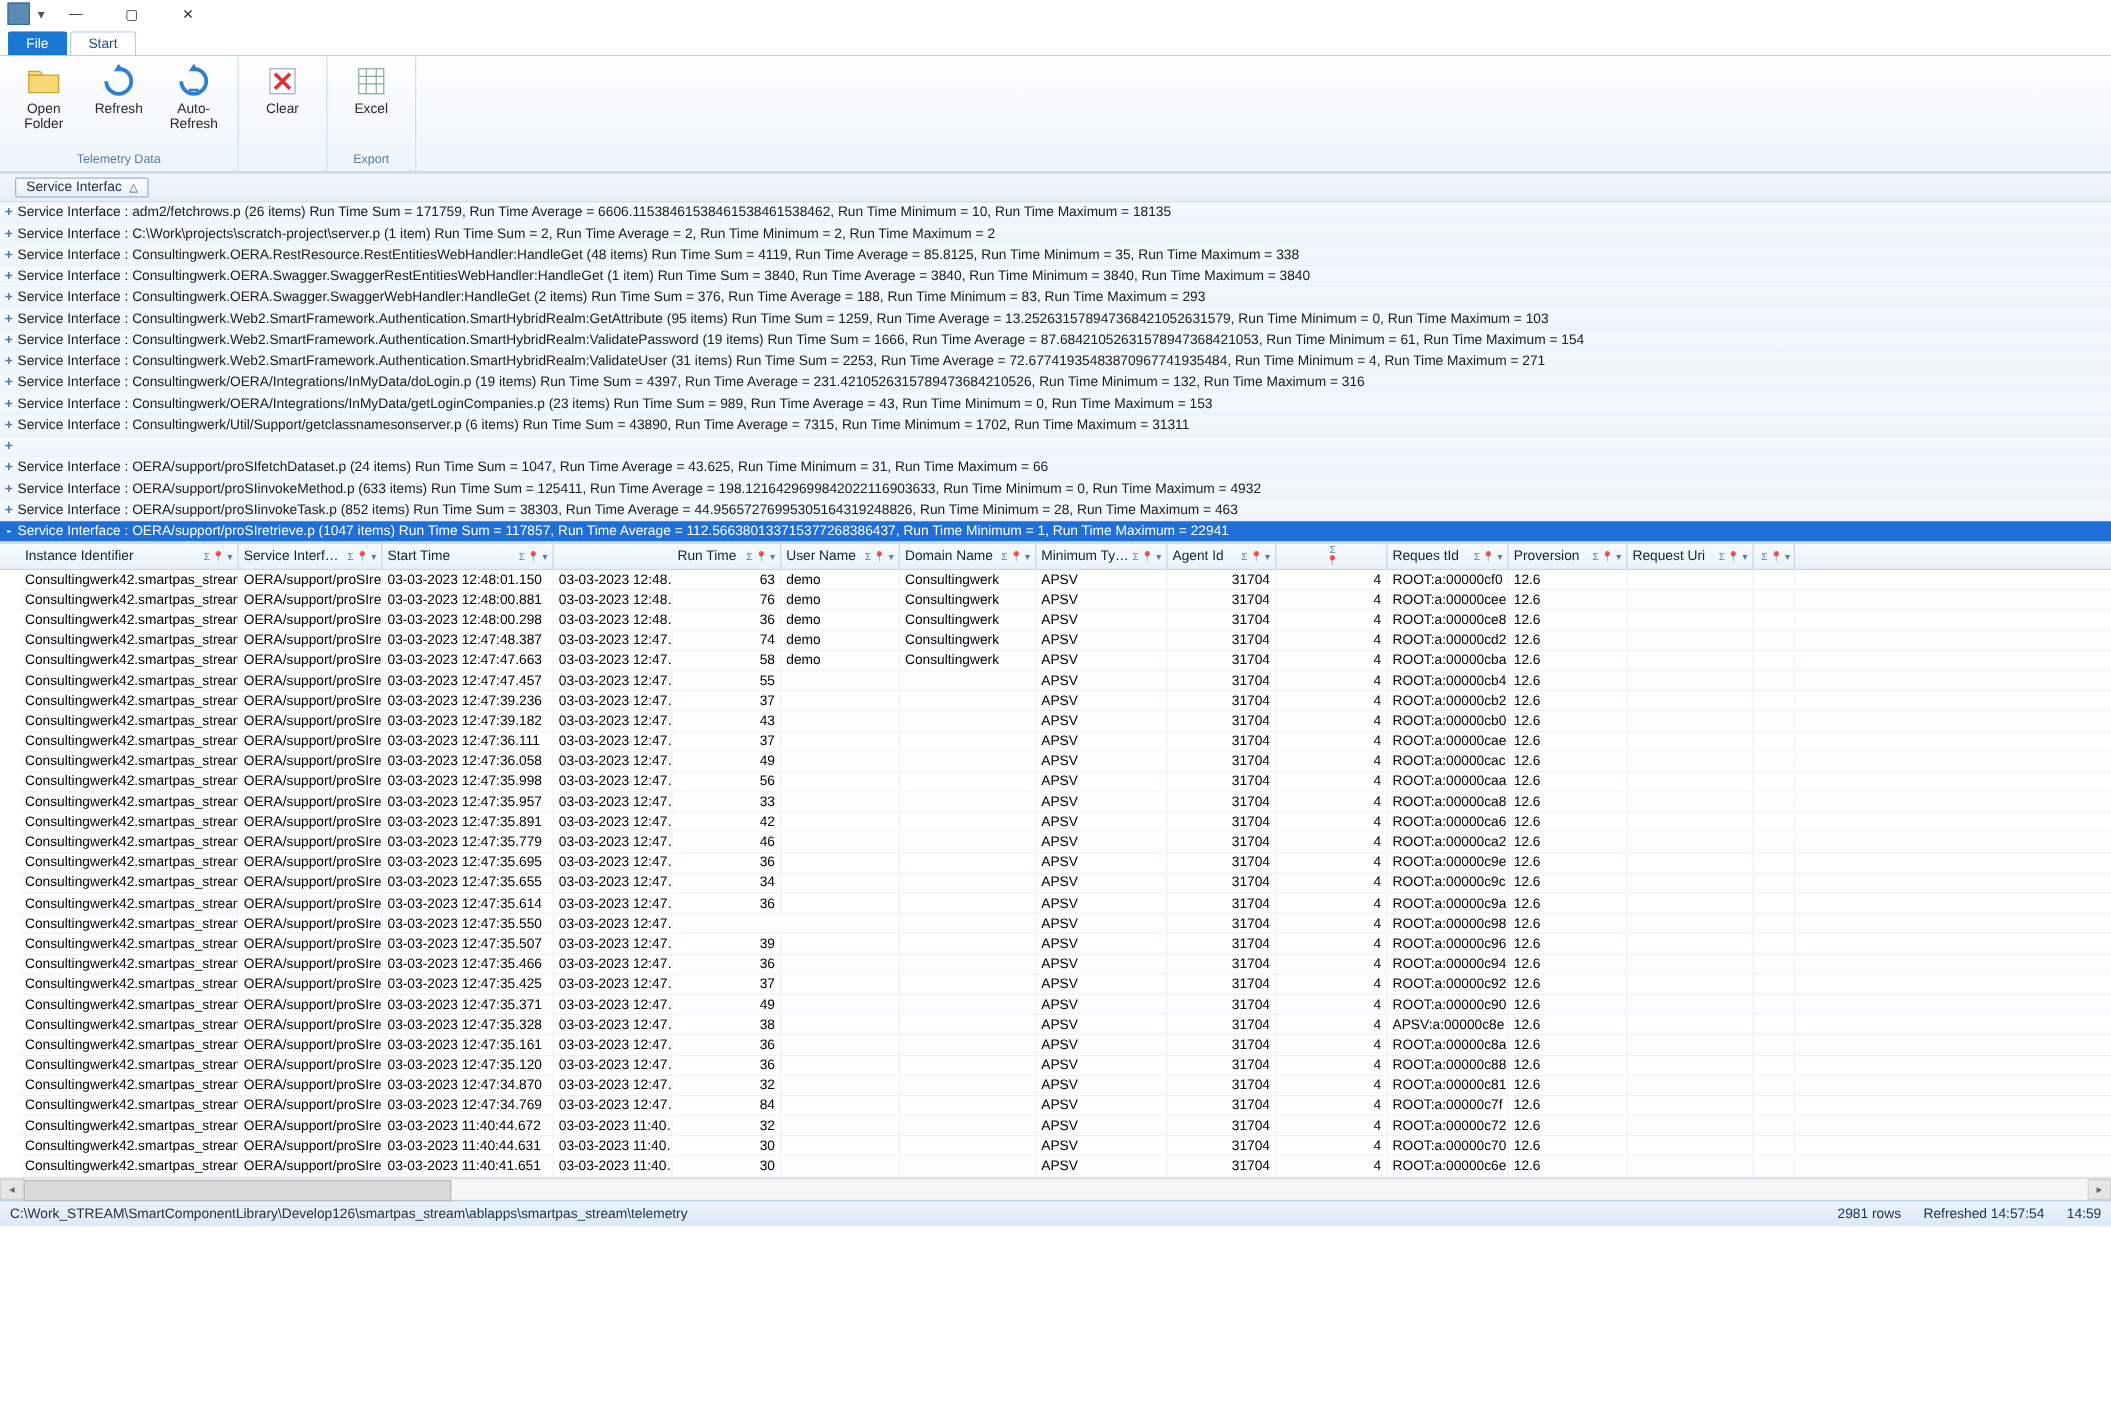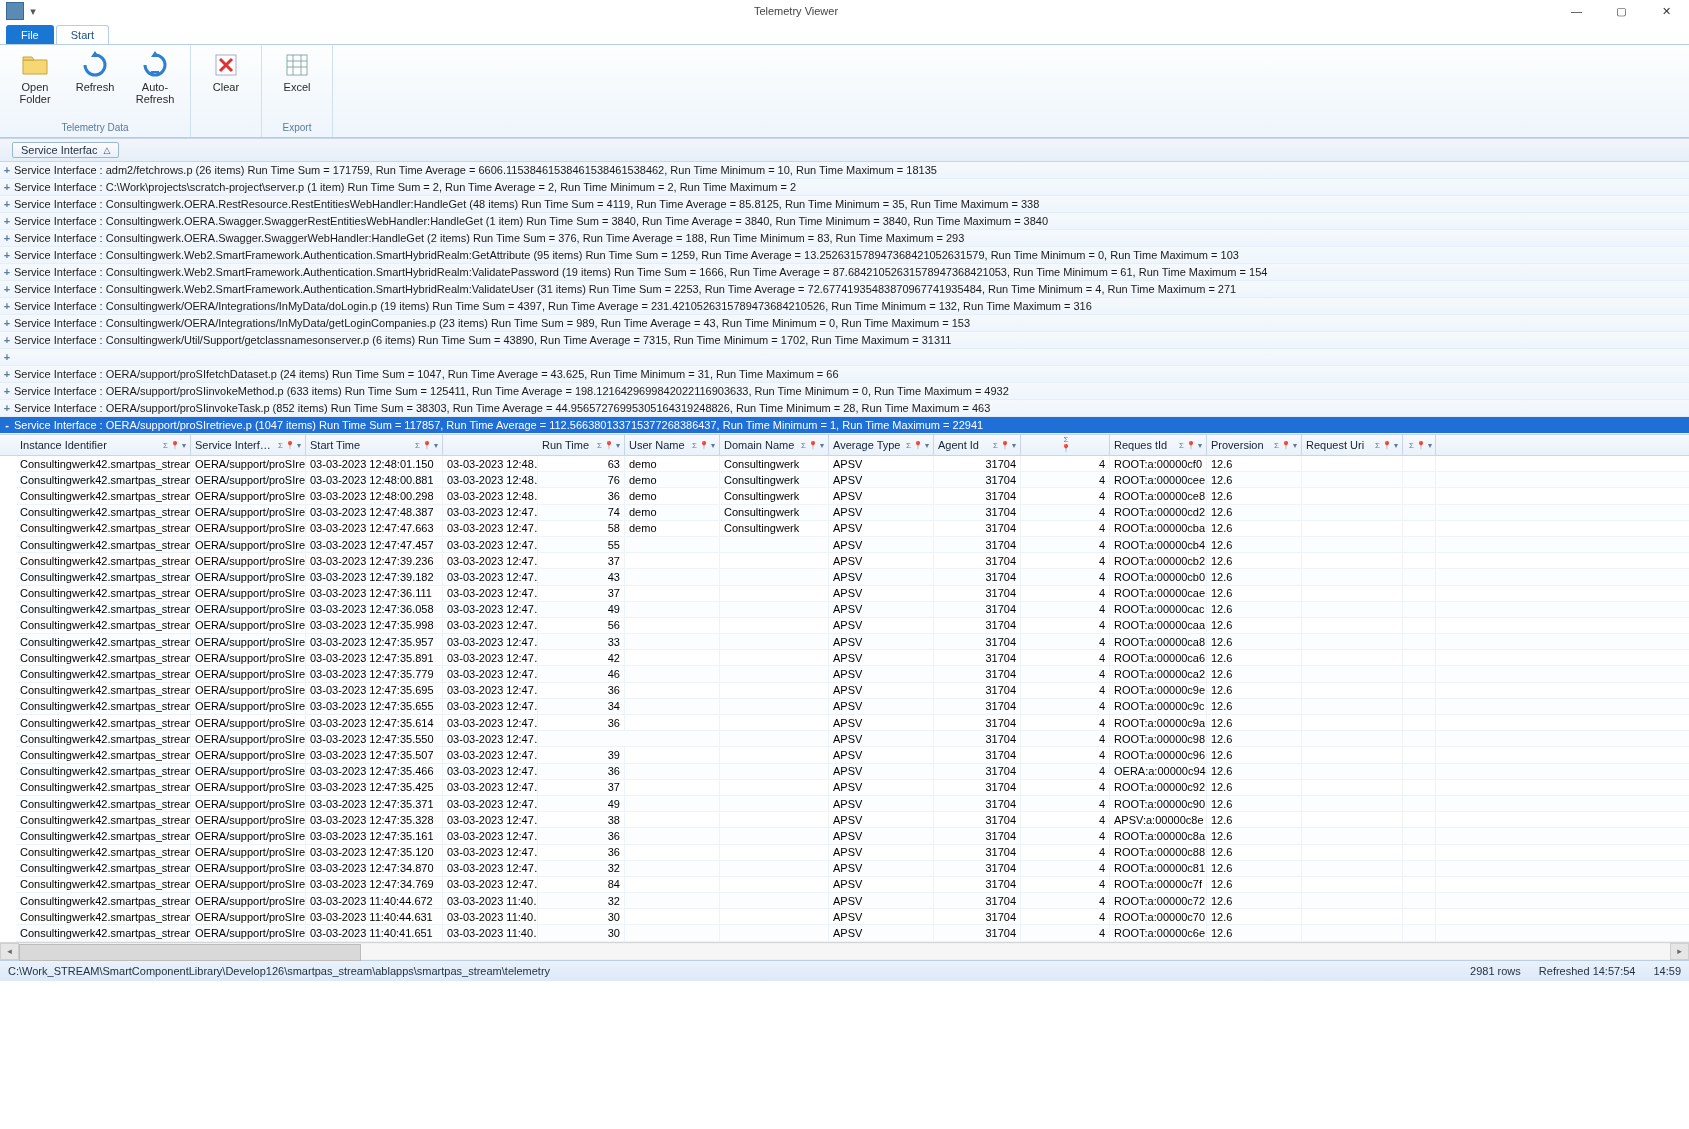--- a/index.html
+++ b/index.html
@@ -45,21 +45,20 @@
 .status .path{flex:1;white-space:nowrap;overflow:hidden;text-overflow:ellipsis}
 .status .seg{margin-left:18px}
 svg{display:block}
 </style>
 </head>
 <body>
 
 <div class="titlebar">
   <div class="app-icon"></div>
   <div class="qat-dd">▾</div>
-  <div class="title">Telemetry Viewer</div>
   <div class="winbtns">
     <div class="winbtn">―</div>
     <div class="winbtn">▢</div>
     <div class="winbtn">✕</div>
   </div>
 </div>
 
 <div class="tabs">
   <div class="tab file">File</div>
   <div class="tab active">Start</div>
@@ -239,21 +238,21 @@
       <span class="ic">📍</span>
       <span class="ic">▾</span>
     </div>
     <div class="gh" style="width: 100px;">
       <span class="t">Domain Name</span>
       <span class="ic">Σ</span>
       <span class="ic">📍</span>
       <span class="ic">▾</span>
     </div>
     <div class="gh" style="width: 96px;">
-      <span class="t">Average Type</span>
+      <span class="t">Minimum Type</span>
       <span class="ic">Σ</span>
       <span class="ic">📍</span>
       <span class="ic">▾</span>
     </div>
     <div class="gh" style="width: 78px;">
       <span class="t">Agent Id</span>
       <span class="ic">Σ</span>
       <span class="ic">📍</span>
       <span class="ic">▾</span>
     </div>
@@ -598,21 +597,21 @@
       <div class="gc" style="width: 166px;">Consultingwerk42.smartpas_stream.126</div>
       <div class="gc" style="width: 106px;">OERA/support/proSIretri…</div>
       <div class="gc" style="width: 128px;">03-03-2023 12:47:35.466</div>
       <div class="gc" style="width: 86px;">03-03-2023  12:47…</div>
       <div class="gc num" style="width: 78px;">36</div>
       <div class="gc" style="width: 86px;"></div>
       <div class="gc" style="width: 100px;"></div>
       <div class="gc" style="width: 96px;">APSV</div>
       <div class="gc num" style="width: 78px;">31704</div>
       <div class="gc num" style="width: 80px;">4</div>
-      <div class="gc" style="width: 88px;">OERA:a:00000c94</div>
+      <div class="gc" style="width: 88px;">ROOT:a:00000c94</div>
       <div class="gc" style="width: 86px;">12.6</div>
       <div class="gc" style="width: 92px;"></div>
       <div class="gc" style="width: 24px;"></div>
     </div>
     <div class="gr">
       <div class="gc" style="width: 166px;">Consultingwerk42.smartpas_stream.126</div>
       <div class="gc" style="width: 106px;">OERA/support/proSIretri…</div>
       <div class="gc" style="width: 128px;">03-03-2023 12:47:35.425</div>
       <div class="gc" style="width: 86px;">03-03-2023  12:47…</div>
       <div class="gc num" style="width: 78px;">37</div>

